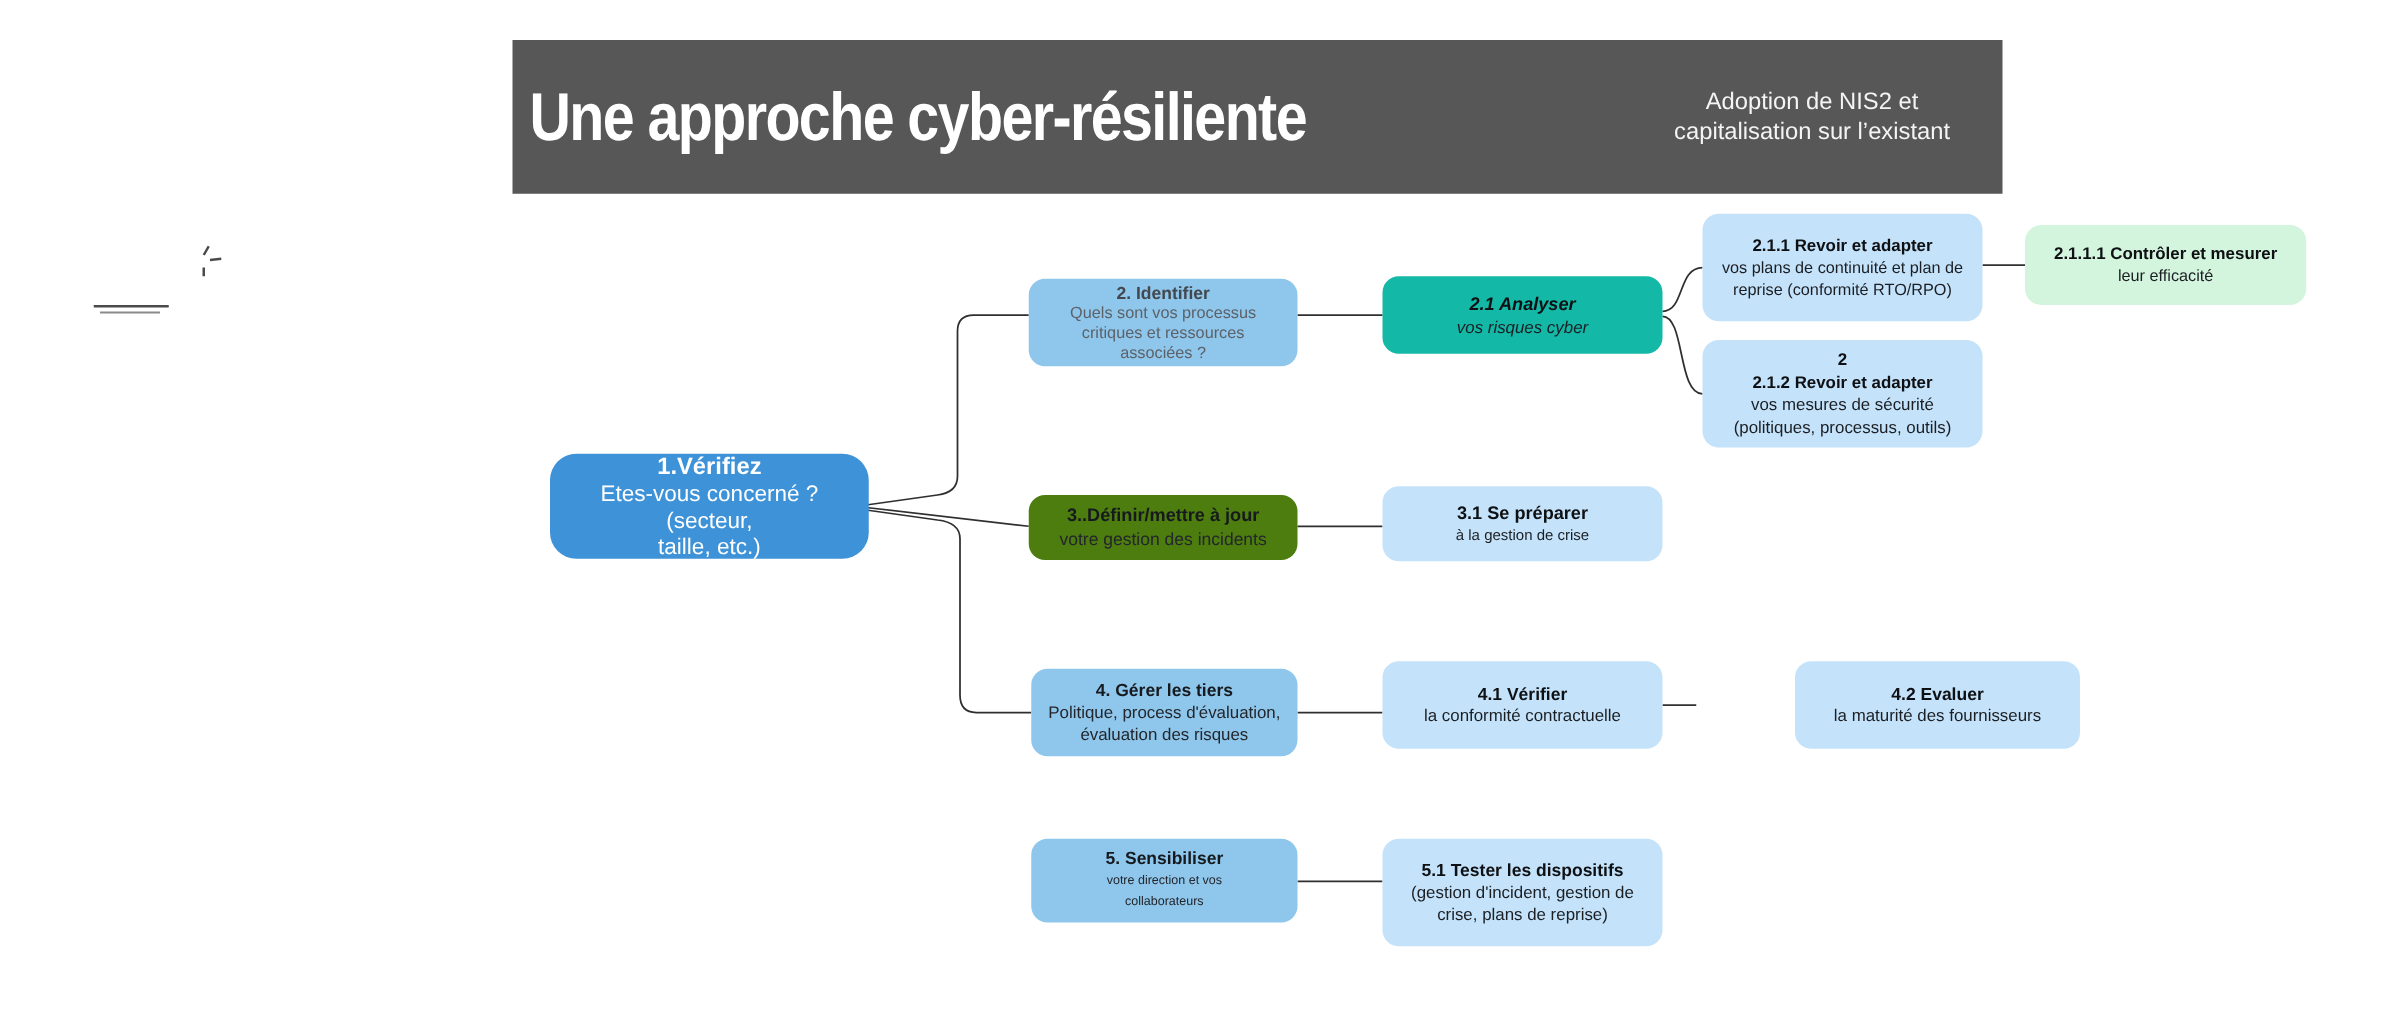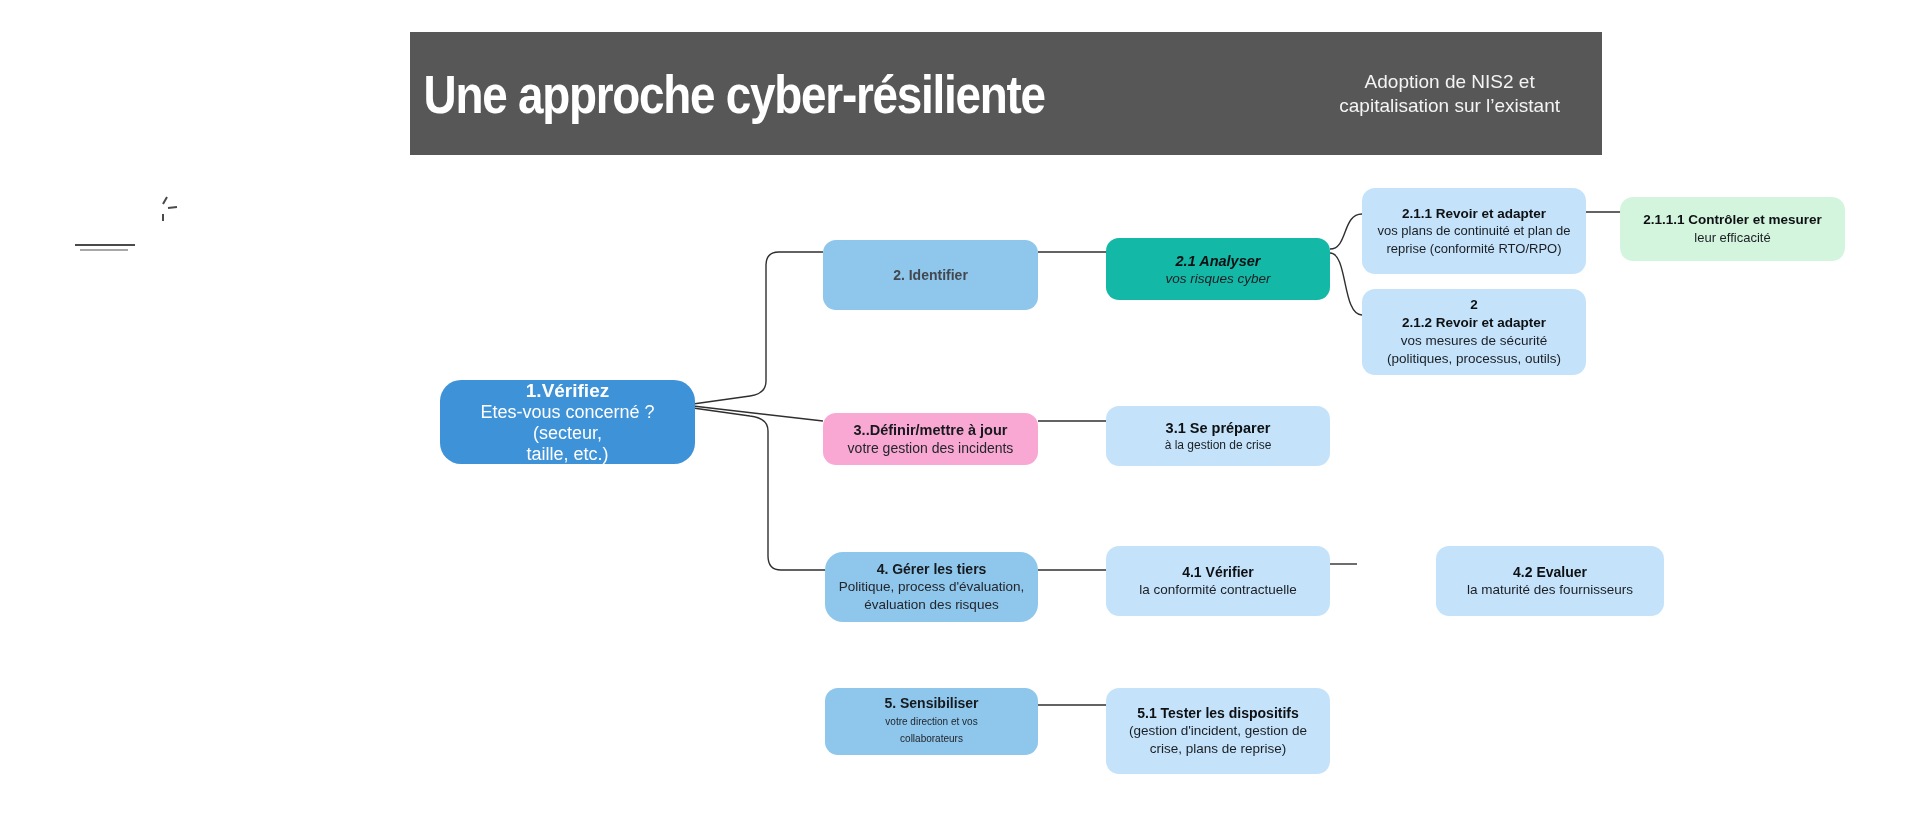--- a/index.html
+++ b/index.html
@@ -26,21 +26,21 @@
   .header-subtitle{
     position:absolute;right:42px;top:50%;transform:translateY(-50%);
     color:#f4f4f4;font-size:19px;line-height:24px;text-align:center;
     white-space:pre-line;
   }
 
   
   .node{
     position:absolute;box-sizing:border-box;border-radius:13px;
     display:flex;flex-direction:column;justify-content:center;align-items:center;
-    text-align:center;padding:4px 8px;margin-top:17px;
+    text-align:center;padding:4px 8px;
   }
   .node .t{font-weight:bold;white-space:pre-line;}
   .node .b{white-space:pre-line;}
 
   .n1{left:440px;top:363px;width:255px;height:84px;border-radius:21px;}
   .n1 .t{font-size:19px;line-height:22px;color:#ffffff;}
   .n1 .b{font-size:18px;line-height:21px;color:#ffffff;}
 
   .n2{left:823px;top:223px;width:215px;height:70px;}
   .n2 .t{font-size:14px;line-height:16px;color:#43484e;text-align:center;}
@@ -119,20 +119,23 @@
   </div>
 
   <div class="node n1" style="background: rgb(62, 146, 216);">
     <div class="t">1.Vérifiez</div>
     <div class="b">Etes-vous concerné ? (secteur,
 taille, etc.)</div>
   </div>
 
   <div class="node n2" style="background: rgb(142, 198, 236);">
     <div class="t">2. Identifier</div>
+    <div class="b">Quels sont vos processus
+critiques et ressources
+associées ?</div>
   </div>
 
   <div class="node n21" style="background: #14b8a6; font-style: italic;">
     <div class="t">2.1 Analyser</div>
     <div class="b">vos risques cyber</div>
   </div>
 
   <div class="node n211" style="background: rgb(196, 227, 250);">
     <div class="t">2.1.1 Revoir et adapter</div>
     <div class="b">vos plans de continuité et plan de
@@ -144,31 +147,31 @@
     <div class="b">leur efficacité</div>
   </div>
 
   <div class="node n212" style="background: rgb(196, 227, 250);">
     <div class="t">2
 2.1.2 Revoir et adapter</div>
     <div class="b">vos mesures de sécurité
 (politiques, processus, outils)</div>
   </div>
 
-  <div class="node n3" style="background: #f9a8d4;">
+  <div class="node n3" style="background: #4d7c0f;">
     <div class="t">3..Définir/mettre à jour</div>
     <div class="b">votre gestion des incidents</div>
   </div>
 
   <div class="node n31" style="background: rgb(196, 227, 250);">
     <div class="t">3.1 Se préparer</div>
     <div class="b">à la gestion de crise</div>
   </div>
 
-  <div class="node n4" style="background: rgb(142, 198, 236); border-radius: 18px;">
+  <div class="node n4" style="background: rgb(142, 198, 236);">
     <div class="t">4. Gérer les tiers</div>
     <div class="b">Politique, process d'évaluation,
 évaluation des risques</div>
   </div>
 
   <div class="node n41" style="background: rgb(196, 227, 250);">
     <div class="t">4.1 Vérifier</div>
     <div class="b">la conformité contractuelle</div>
   </div>
 

